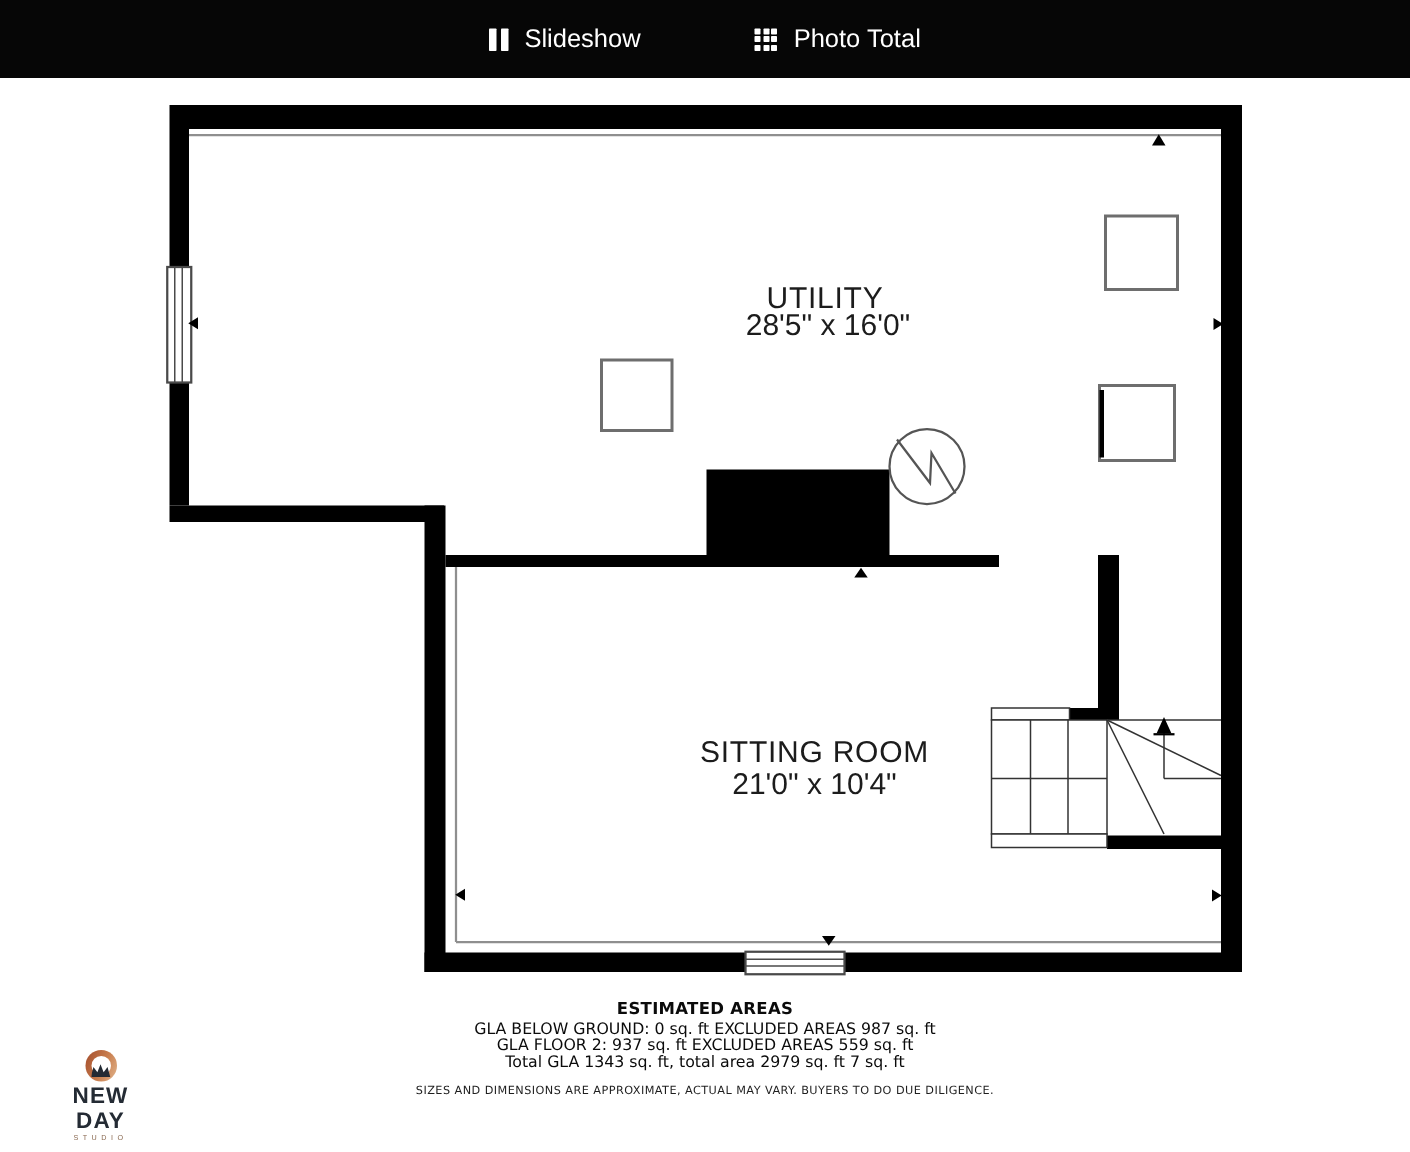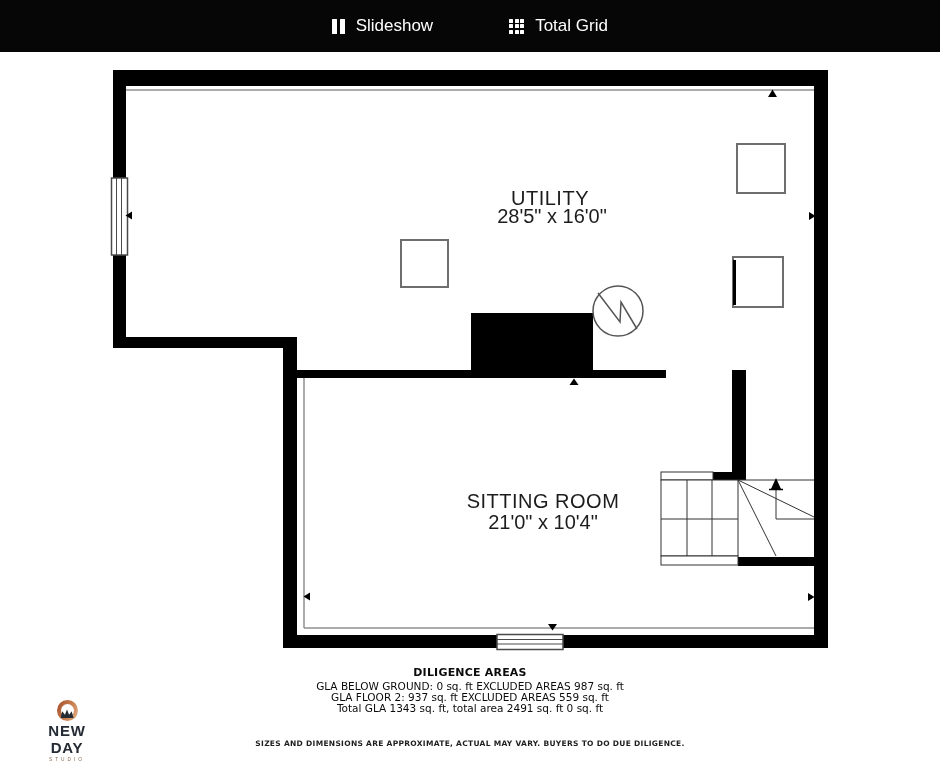--- a/index.html
+++ b/index.html
@@ -17,21 +17,21 @@
   
   .plan{position:absolute;left:0;top:0;width:832px;height:768px;z-index:1;}
   svg text{font-family:"Liberation Sans",sans-serif;fill:#1c1c1c;}
   .room-name{font-size:20px;letter-spacing:0.5px;}
   .room-dims{font-size:20px;}
   
   .areas{position:absolute;left:0;top:666px;width:940px;text-align:center;z-index:2;
          font-family:"DejaVu Sans",sans-serif;color:#0b0b0b;}
   .areas-title{font-size:11px;font-weight:bold;letter-spacing:0.2px;margin-bottom:2px;}
   .areas-line{font-size:10.5px;line-height:11.2px;}
-  .areas-disclaimer{font-size:7.5px;letter-spacing:0.3px;margin-top:24px;color:#1e1e1e;font-weight:bold;}
+  .areas-disclaimer{font-size:7.5px;letter-spacing:0.3px;margin-top:7px;color:#1e1e1e;}
   
   .logo{position:absolute;left:30px;top:700px;width:74px;text-align:center;z-index:2;}
   .logo-mark{position:relative;width:21px;height:21px;border-radius:50%;margin:0 auto 1px;
              background:linear-gradient(115deg,#a34c2b 0%,#c97e4e 55%,#e2b68e 100%);}
   .logo-mark::after{content:"";position:absolute;inset:4px;background:#fff;border-radius:50%;z-index:1;}
   .logo-dark{position:absolute;left:4px;right:4px;bottom:3px;height:9px;background:#242b34;z-index:2;
              clip-path:polygon(0 100%,14% 25%,34% 65%,50% 5%,66% 65%,86% 25%,100% 100%);}
   .logo-name{font-size:15px;font-weight:bold;letter-spacing:0.8px;color:#242b34;
              font-family:"Liberation Sans",sans-serif;}
   .logo-sub{font-size:4.8px;letter-spacing:3px;color:#8a6a52;margin-top:1px;
@@ -53,21 +53,21 @@
       <i></i>
         <i></i>
         <i></i>
         <i></i>
         <i></i>
         <i></i>
         <i></i>
         <i></i>
         <i></i>
     </span>
-    <span>Total Grid</span>
+    <span>Photo Total</span>
   </button>
 </header>
 
 <div class="plan">
 <svg width="940" height="768" viewBox="0 0 940 768" xmlns="http://www.w3.org/2000/svg">
 
   <rect x="113" y="70" width="715" height="16" fill="#000"></rect>
   <rect x="113" y="86" width="13" height="92" fill="#000"></rect>
   <rect x="113" y="255" width="13" height="82" fill="#000"></rect>
   <rect x="113" y="337" width="183" height="11" fill="#000"></rect>
@@ -132,24 +132,24 @@
   <polygon points="552.5,630.5 548,624 557,624" fill="#000"></polygon>
 
   <text class="room-name" x="550" y="205" text-anchor="middle">UTILITY</text>
   <text class="room-dims" x="552" y="223" text-anchor="middle">28'5" x 16'0"</text>
   <text class="room-name" x="543" y="508" text-anchor="middle">SITTING ROOM</text>
   <text class="room-dims" x="543" y="529" text-anchor="middle">21'0" x 10'4"</text>
 </svg>
 </div>
 
 <div class="areas">
-  <div class="areas-title">DILIGENCE AREAS</div>
+  <div class="areas-title">ESTIMATED AREAS</div>
   <div class="areas-line">GLA BELOW GROUND: 0 sq. ft EXCLUDED AREAS 987 sq. ft</div>
   <div class="areas-line">GLA FLOOR 2: 937 sq. ft EXCLUDED AREAS 559 sq. ft</div>
-  <div class="areas-line">Total GLA 1343 sq. ft, total area 2491 sq. ft 0 sq. ft</div>
+  <div class="areas-line">Total GLA 1343 sq. ft, total area 2979 sq. ft 7 sq. ft</div>
   <div class="areas-disclaimer">SIZES AND DIMENSIONS ARE APPROXIMATE, ACTUAL MAY VARY. BUYERS TO DO DUE DILIGENCE.</div>
 </div>
 
 <div class="logo">
   <div class="logo-mark">
     <span class="logo-dark"></span>
   </div>
   <div class="logo-name">NEW DAY</div>
   <div class="logo-sub">STUDIO</div>
 </div>

